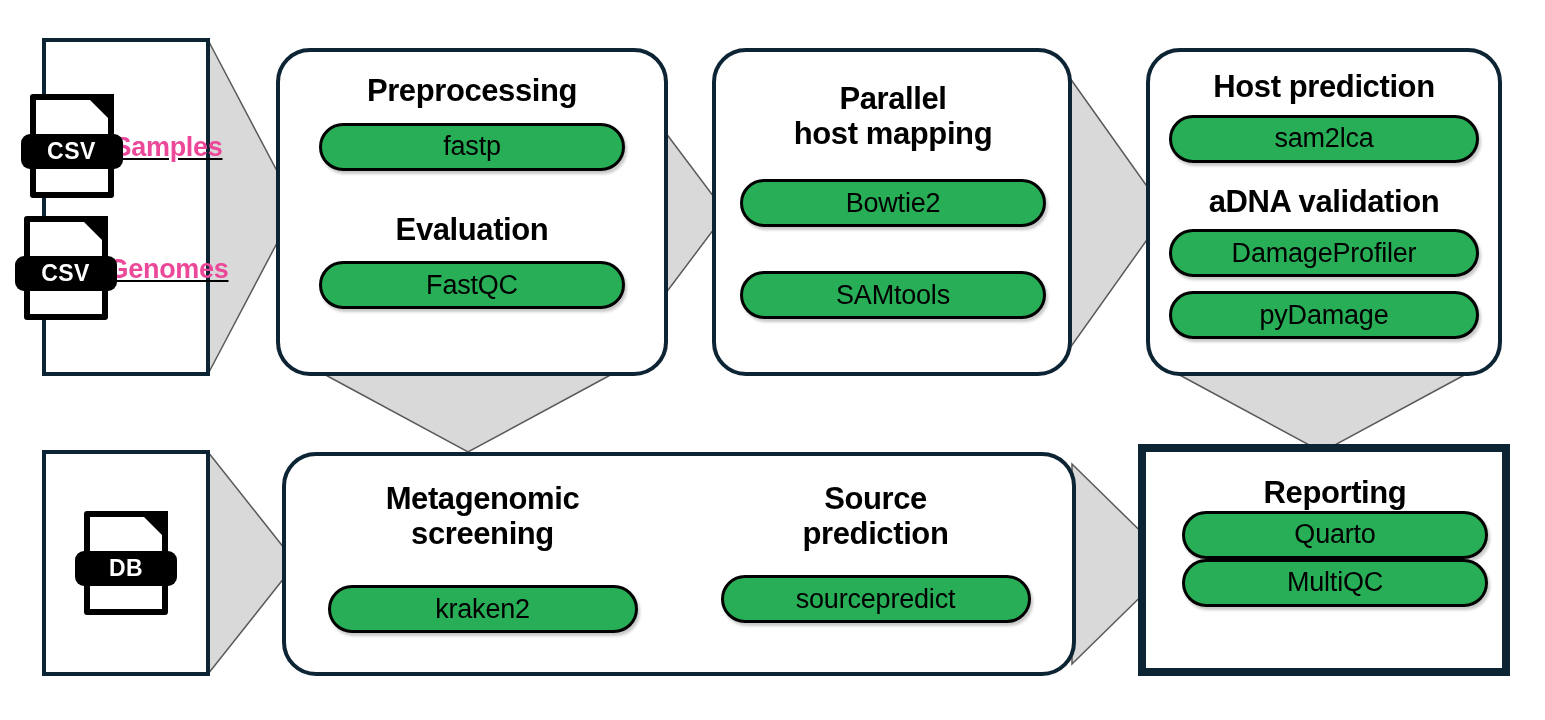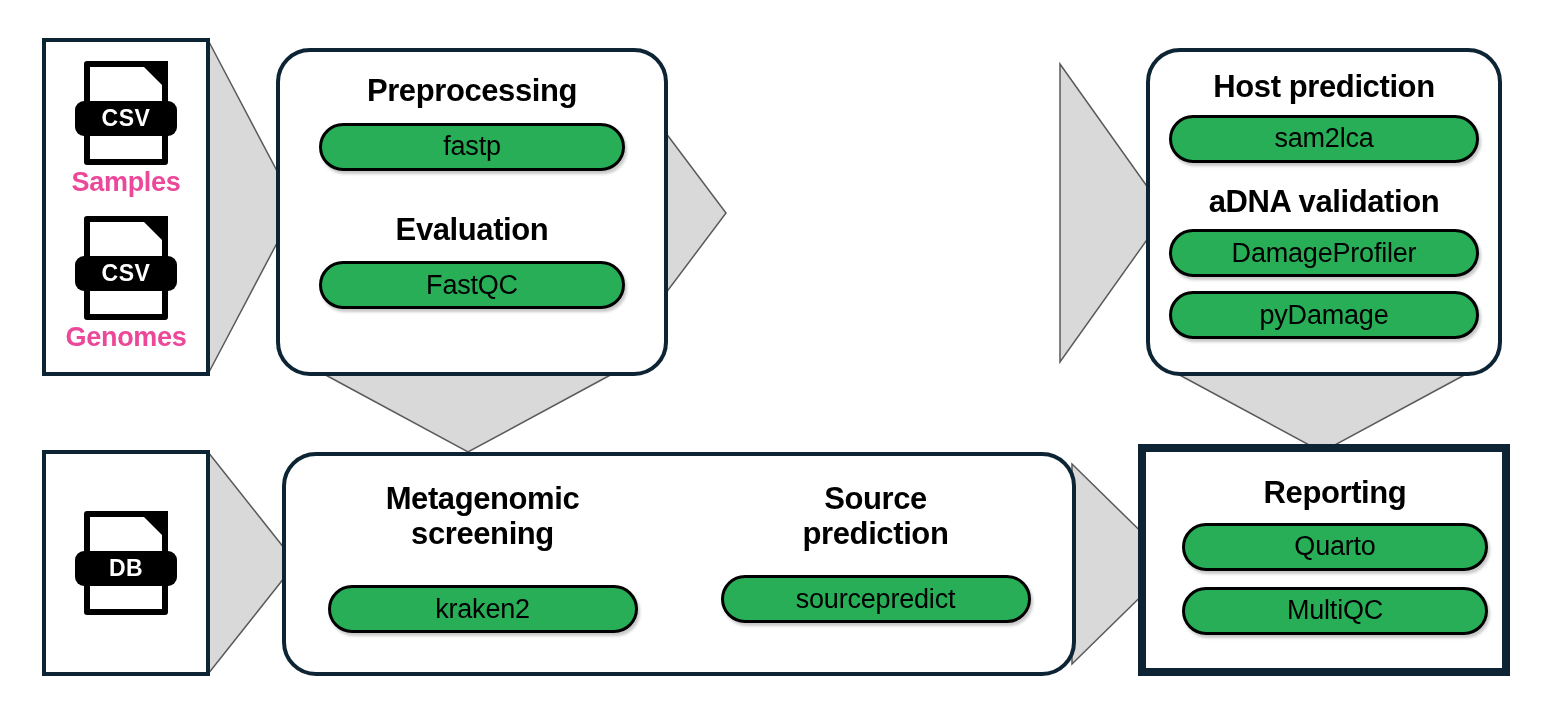--- a/index.html
+++ b/index.html
@@ -18,22 +18,23 @@
   .io-box {
     background: #ffffff;
     border: 4px solid #0c2433;
     display: flex;
     flex-direction: column;
     align-items: center;
     justify-content: center;
   }
   .io-entry {
     display: flex;
-    flex-direction: column;
-    align-items: center;
+    flex-direction: row;
+    align-items: center;
+    text-decoration: underline;
   }
   .io-label {
     font-size: 27px;
     font-weight: bold;
     color: #ec4899;
     letter-spacing: -0.3px;
     margin-top: 2px;
   }
 
   
@@ -204,20 +205,30 @@
       <div class="file-icon" style="width:84px; height:104px;">
         <div class="sheet"></div>
         <div class="fold"></div>
         <div class="band">
           <span class="band-text">DB</span>
         </div>
       </div>
     </div>
   </div>
 
+  <div class="node proc-box" style="left:712px; top:48px; width:360px; height:328px;">
+    <div class="proc-col" style="padding:14px 24px 0 24px;">
+      <div class="proc-title" style="margin-top:16px;">
+        <span>Parallel</span><br>
+        <span>host mapping</span>
+      </div>
+      <div class="pill" style="width:306px; height:48px; margin-top:28px;">Bowtie2</div>
+      <div class="pill" style="width:306px; height:48px; margin-top:44px;">SAMtools</div>
+    </div>
+  </div>
 
   <div class="node proc-box" style="left:1146px; top:48px; width:356px; height:328px;">
     <div class="proc-col" style="padding:10px 18px 8px 18px;">
       <div class="proc-title" style="margin-top:8px;">Host prediction</div>
       <div class="pill" style="width:310px; height:48px; margin-top:10px;">sam2lca</div>
       <div class="proc-title" style="margin-top:22px;">aDNA validation</div>
       <div class="pill" style="width:310px; height:48px; margin-top:10px;">DamageProfiler</div>
       <div class="pill" style="width:310px; height:48px; margin-top:14px;">pyDamage</div>
     </div>
   </div>
@@ -237,18 +248,18 @@
         <span>Source</span><br>
         <span>prediction</span>
       </div>
       <div class="pill" style="width:310px; height:48px; margin-top:24px;">sourcepredict</div>
     </div>
   </div>
 
   <div class="node proc-box sharp" style="left:1138px; top:444px; width:372px; height:232px;">
     <div class="proc-col" style="padding:10px 22px 0 36px;">
       <div class="proc-title" style="margin-top:14px;">Reporting</div>
-      <div class="pill" style="width:306px; height:48px; margin-top:12px;">Quarto</div>
-      <div class="pill" style="width:306px; height:48px; margin-top:16px;">MultiQC</div>
+      <div class="pill" style="width:306px; height:48px; ">Quarto</div>
+      <div class="pill" style="width:306px; height:48px; ">MultiQC</div>
     </div>
   </div>
 
 </div>
 
 </body></html>

